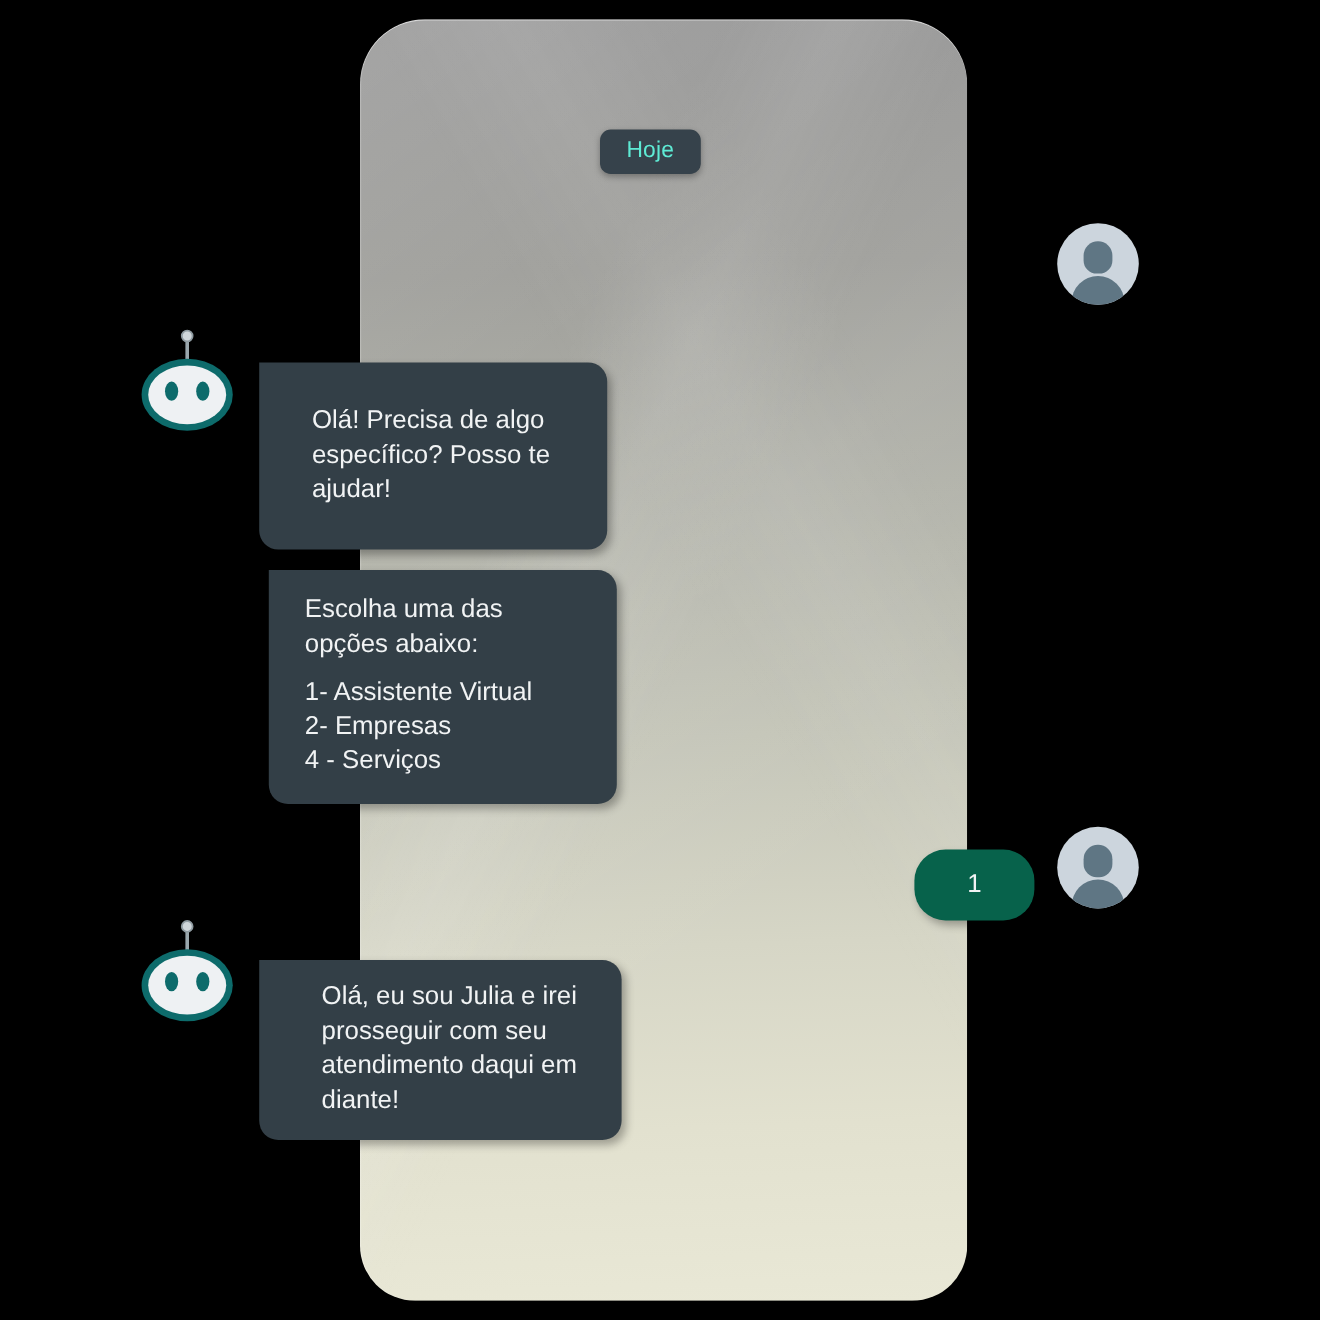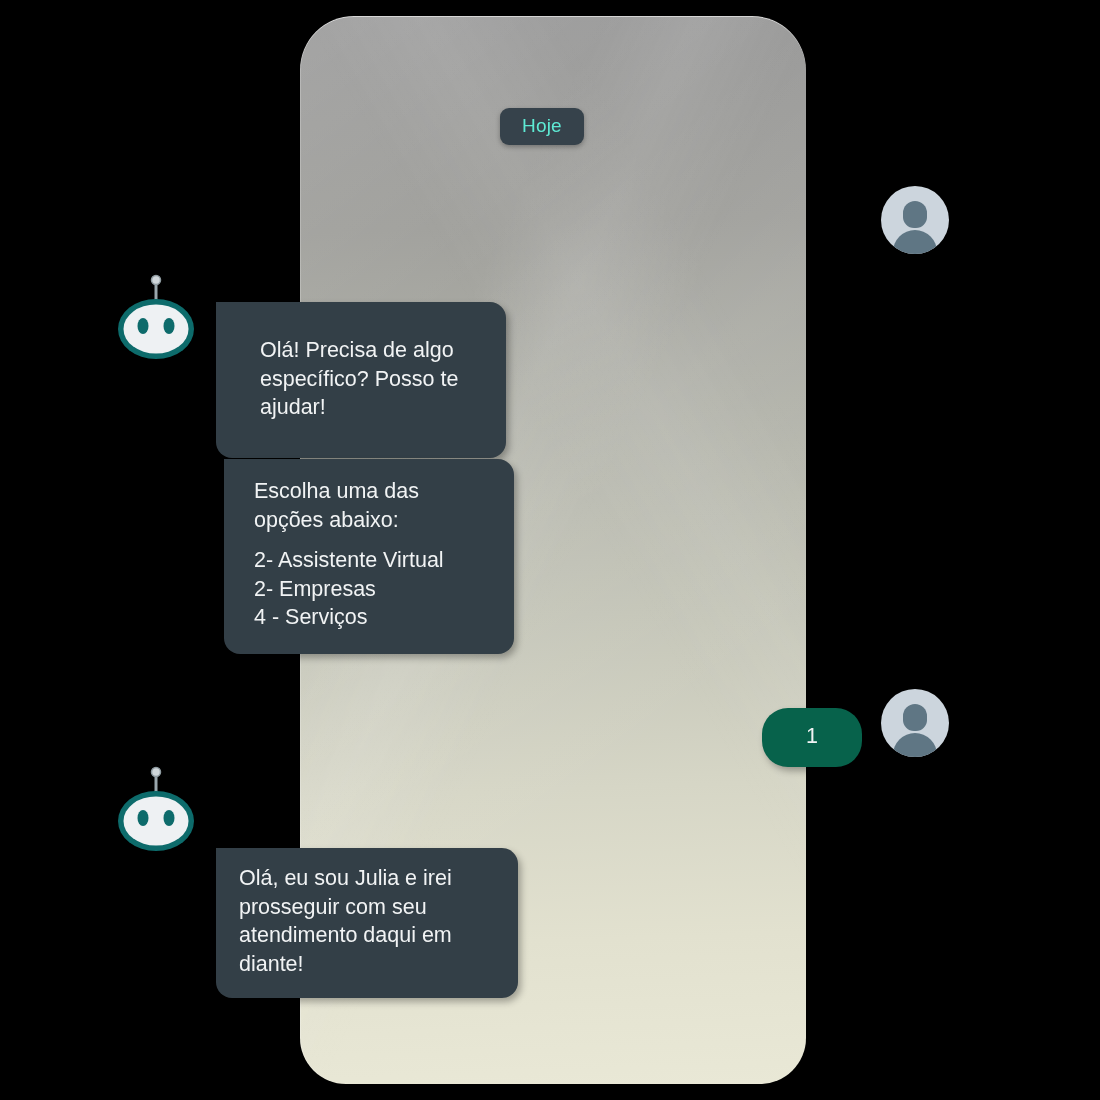--- a/index.html
+++ b/index.html
@@ -118,42 +118,41 @@
   
   .msg-bot-greeting {
     left: 216px;
     top: 302px;
     width: 290px;
     padding: 34px 30px 36px 44px;
   }
   
   .msg-bot-options {
     left: 224px;
-    top: 459px;
+    top: 475px;
     width: 290px;
     padding: 18px 22px 22px 30px;
   }
   .opt-intro { margin: 0 0 12px 0; }
   .opt-list { margin: 0; }
   .opt-list div { white-space: nowrap; }
   
   .msg-user-choice {
     left: 762px;
     top: 708px;
     width: 100px;
     padding: 14px 0 16px 0;
     text-align: center;
   }
   
   .msg-bot-handoff {
     left: 216px;
     top: 800px;
     width: 302px;
-    padding: 16px 24px 20px 23px;
-    margin-top: 48px;
+    padding: 16px 24px 20px 52px;
   }
 
   
   .avatar-user {
     position: absolute;
     width: 68px;
     height: 68px;
     border-radius: 50%;
     background: #ccd5dd;
     overflow: hidden;
@@ -215,21 +214,21 @@
         <ellipse cx="48" cy="57" rx="32.5" ry="24.5" fill="#eef1f3"></ellipse>
         <ellipse cx="48" cy="57" rx="32.5" ry="24.5" fill="none"></ellipse>
         <ellipse cx="35" cy="54" rx="5.5" ry="8" fill="#0d6b6b"></ellipse>
         <ellipse cx="61" cy="54" rx="5.5" ry="8" fill="#0d6b6b"></ellipse>
       </svg>
     </div>
 
     <div class="bubble bubble-bot msg-bot-options">
       <p class="opt-intro">Escolha uma das opções abaixo:</p>
       <div class="opt-list">
-        <div>2- Assistente Virtual</div>
+        <div>1- Assistente Virtual</div>
         <div>2- Empresas</div>
         <div>4 - Serviços</div>
       </div>
     </div>
 
     <div class="bubble bubble-user pill msg-user-choice">1</div>
     <div class="avatar-user av2">
       <div class="head"></div>
       <div class="body"></div>
     </div>

